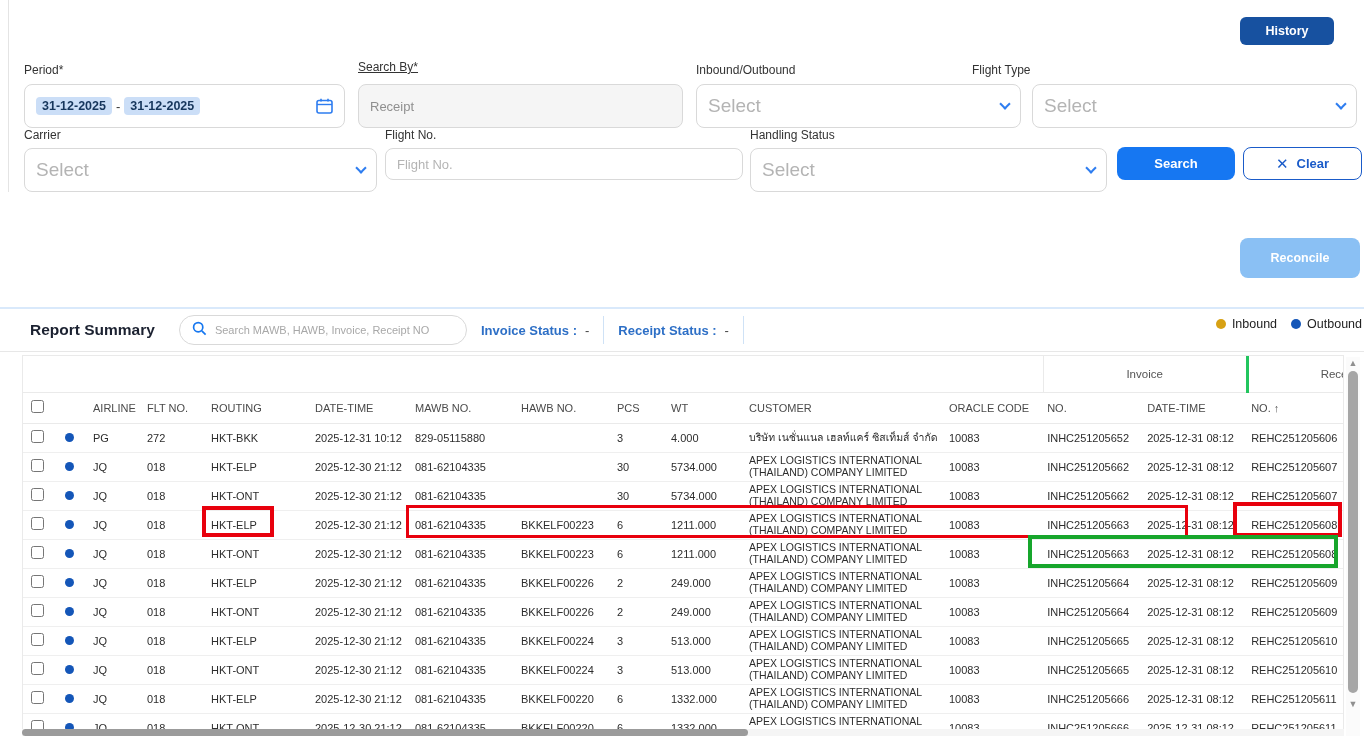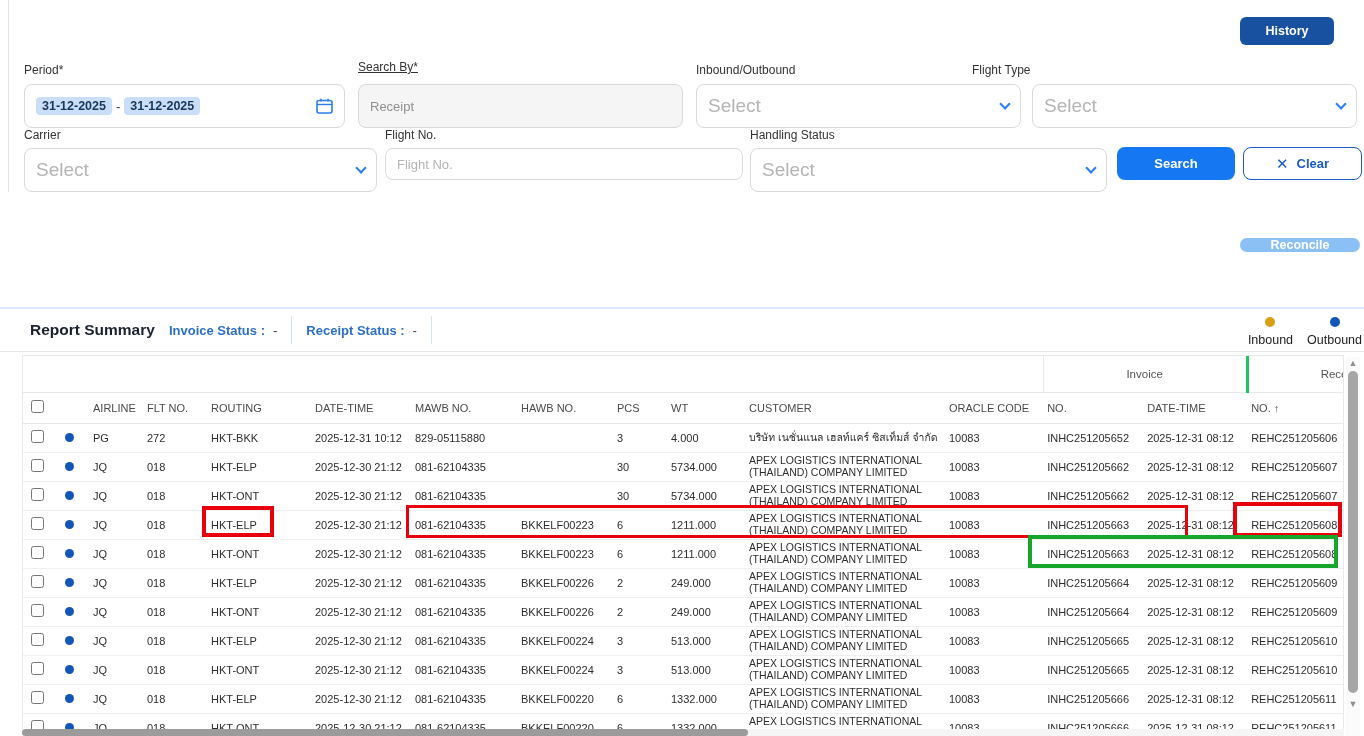--- a/index.html
+++ b/index.html
@@ -19,25 +19,25 @@
   .chev { width:8px; height:8px; border-right:2px solid #2e7df0; border-bottom:2px solid #2e7df0; transform:rotate(45deg); margin-left:auto; margin-top:-4px; }
   .date-pill { background:#CBDEF7; border-radius:4px; padding:2px 6px; color:#16365C; font-size:12.5px; font-weight:600; }
   .date-sep { margin:0 4px; color:#333; }
   .cal-icon { margin-left:auto; display:flex; }
   input.text-input { position:absolute; height:32px; border:1px solid #d9d9d9; border-radius:8px; padding:0 11px; font-size:13px; font-family:inherit; color:#333; outline:none; }
   input.text-input::placeholder { color:#b4b4b4; }
 
   .btn-search { position:absolute; left:1117px; top:147px; width:118px; height:33px; background:#1677F2; border:none; border-radius:8px; color:#fff; font-size:13px; font-weight:700; cursor:pointer; font-family:inherit; }
   .btn-clear { position:absolute; left:1243px; top:147px; width:119px; height:33px; background:#fff; border:1.5px solid #1A5BC9; border-radius:8px; color:#1A5BC9; font-size:13px; font-weight:700; cursor:pointer; font-family:inherit; display:flex; align-items:center; justify-content:center; gap:8px; }
   .btn-clear .x-glyph { font-size:15px; font-weight:400; }
-  .btn-reconcile { position:absolute; left:1240px; top:238px; width:120px; height:14px; background:#8AC0F4; border:none; border-radius:8px; color:#fff; font-size:12.5px; font-weight:700; font-family:inherit; }
+  .btn-reconcile { position:absolute; left:1240px; top:238px; width:120px; height:40px; background:#8AC0F4; border:none; border-radius:8px; color:#fff; font-size:12.5px; font-weight:700; font-family:inherit; }
 
   
   .legend { position:absolute; right:2px; top:317px; display:flex; align-items:center; gap:14px; font-size:12.5px; color:#222; z-index:3; }
-  .legend-item { display:flex; align-items:center; gap:6px;flex-direction:column; }
+  .legend-item { display:flex; align-items:center; gap:6px; }
   .ldot { width:10px; height:10px; border-radius:50%; display:inline-block; }
 
   
   .summary-bar { position:absolute; left:0; top:307px; width:1364px; height:45px; border-top:2px solid #D9E9FB; border-bottom:1px solid #e7e7e7; display:flex; align-items:center; padding-left:30px; background:#fff; }
   .summary-title { font-size:15.5px; font-weight:700; color:#1b2130; }
   .search-pill { margin-left:24px; width:288px; height:30px; border:1px solid #d9d9d9; border-radius:15px; display:flex; align-items:center; padding:0 12px; gap:8px; background:#fff; }
   .search-pill input { border:none; outline:none; flex:1; font-size:11px; font-family:inherit; color:#333; }
   .search-pill input::placeholder { color:#a8a8a8; }
   .status-label { margin-left:14px; font-size:13px; font-weight:700; color:#2D6FC6; white-space:nowrap; }
   .status-value { margin-left:8px; font-size:13px; color:#444; }
@@ -144,20 +144,29 @@
       <span>Inbound</span>
     </span>
     <span class="legend-item">
       <span class="ldot" style="background:#1456B8;"></span>
       <span>Outbound</span>
     </span>
   </div>
 
   <div class="summary-bar">
     <span class="summary-title">Report Summary</span>
+    <div class="search-pill">
+      <span>
+        <svg width="15" height="15" viewBox="0 0 15 15">
+            <circle cx="6.2" cy="6.2" r="4.6" fill="none" stroke="#1677F0" stroke-width="1.7"></circle>
+            <line x1="9.8" y1="9.8" x2="13.6" y2="13.6" stroke="#1677F0" stroke-width="1.7"></line>
+          </svg>
+      </span>
+      <input placeholder="Search MAWB, HAWB, Invoice, Receipt NO" style="">
+    </div>
     <span class="status-label">Invoice Status :</span>
     <span class="status-value">-</span>
     <span class="v-div"></span>
     <span class="status-label" style="margin-left:0;">Receipt Status :</span>
     <span class="status-value">-</span>
     <span class="v-div"></span>
   </div>
 
   <div class="table-wrap">
     <table>

